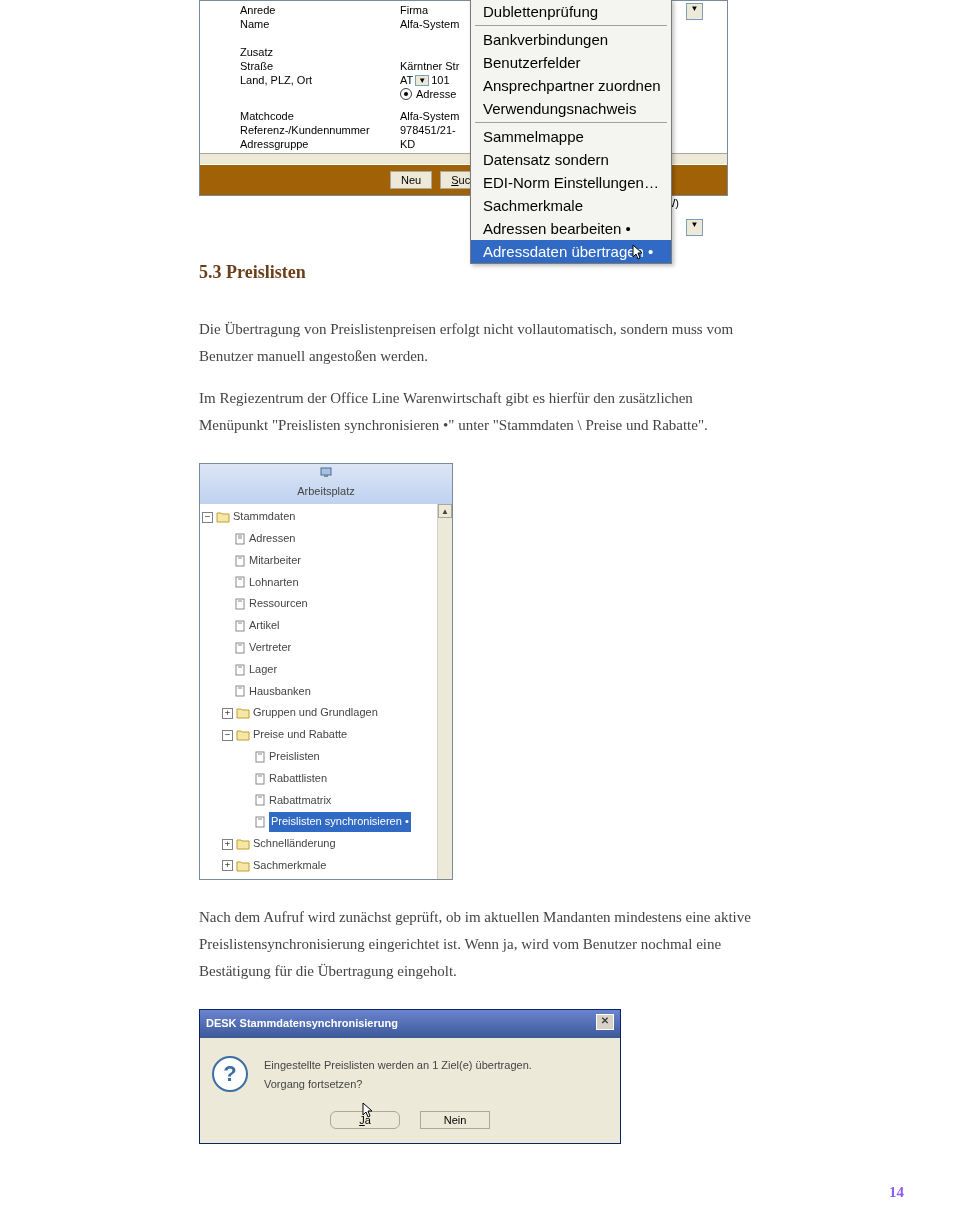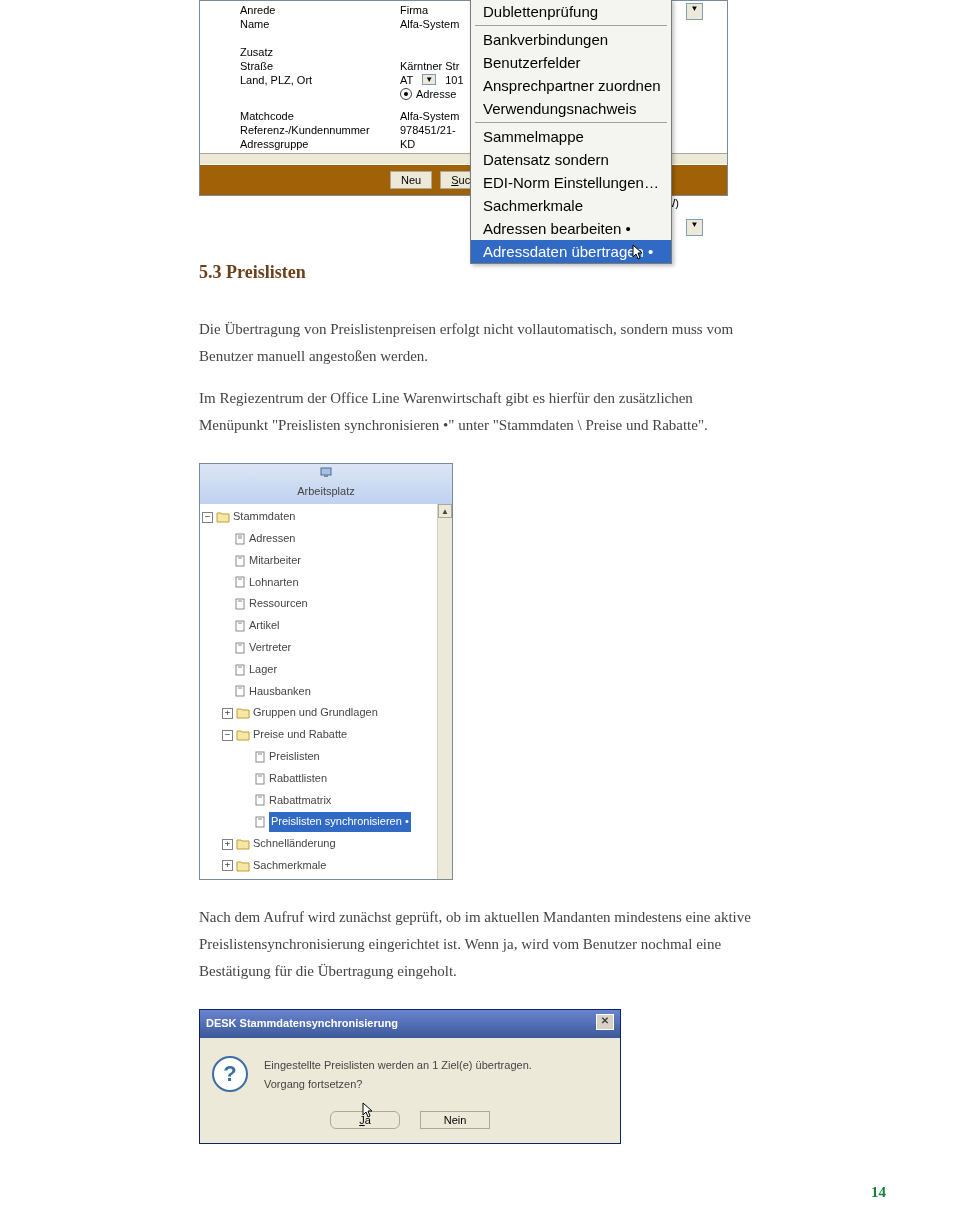--- a/index.html
+++ b/index.html
@@ -175,23 +175,23 @@
   .dlg-btns {
     background: #ece9d8;
     padding: 8px 12px 14px 12px;
     display: flex;
     justify-content: center;
     gap: 20px;
   }
   .page-num {
     margin: 40px 0 20px 0;
     text-align: right;
-    padding-right: 74px;
+    padding-right: 56px;
     font-family: Georgia, serif;
-    color: #15803d;
+    color: #8b5cf6;
     font-size: 15px;
     font-weight: bold;
   }
   svg.ico-page { width: 12px; height: 12px; }
   svg.ico-folder { width: 14px; height: 12px; }
   svg.ico-cursor { width: 16px; height: 16px; }
   .expander {
     width: 9px; height: 9px; border: 1px solid #808080;
     font-size: 9px; line-height: 7px; text-align: center;
     font-family: monospace;
@@ -240,21 +240,21 @@
       </div>
     <div class="form-row">
         <div class="form-label">Zusatz</div>
       </div>
     <div class="form-row">
         <div class="form-label">Straße</div>
         <div class="form-val">Kärntner Str</div>
       </div>
     <div class="form-row">
       <div class="form-label">Land, PLZ, Ort</div>
-      <div style="display:flex;gap:9px;align-items:flex-start;">
+      <div style="display:flex;gap:2px;align-items:flex-end;">
         <span>AT</span>
         <span style="border:1px solid #7f9db9;padding:0 2px;font-size:8px;background:#ece9d8;">▼</span>
         <span>101</span>
       </div>
     </div>
     <div class="form-row">
         <div class="form-label">&nbsp;</div>
       <div style="display:flex;align-items:center;">
         <span class="radio">
             <span class="dot"></span>

